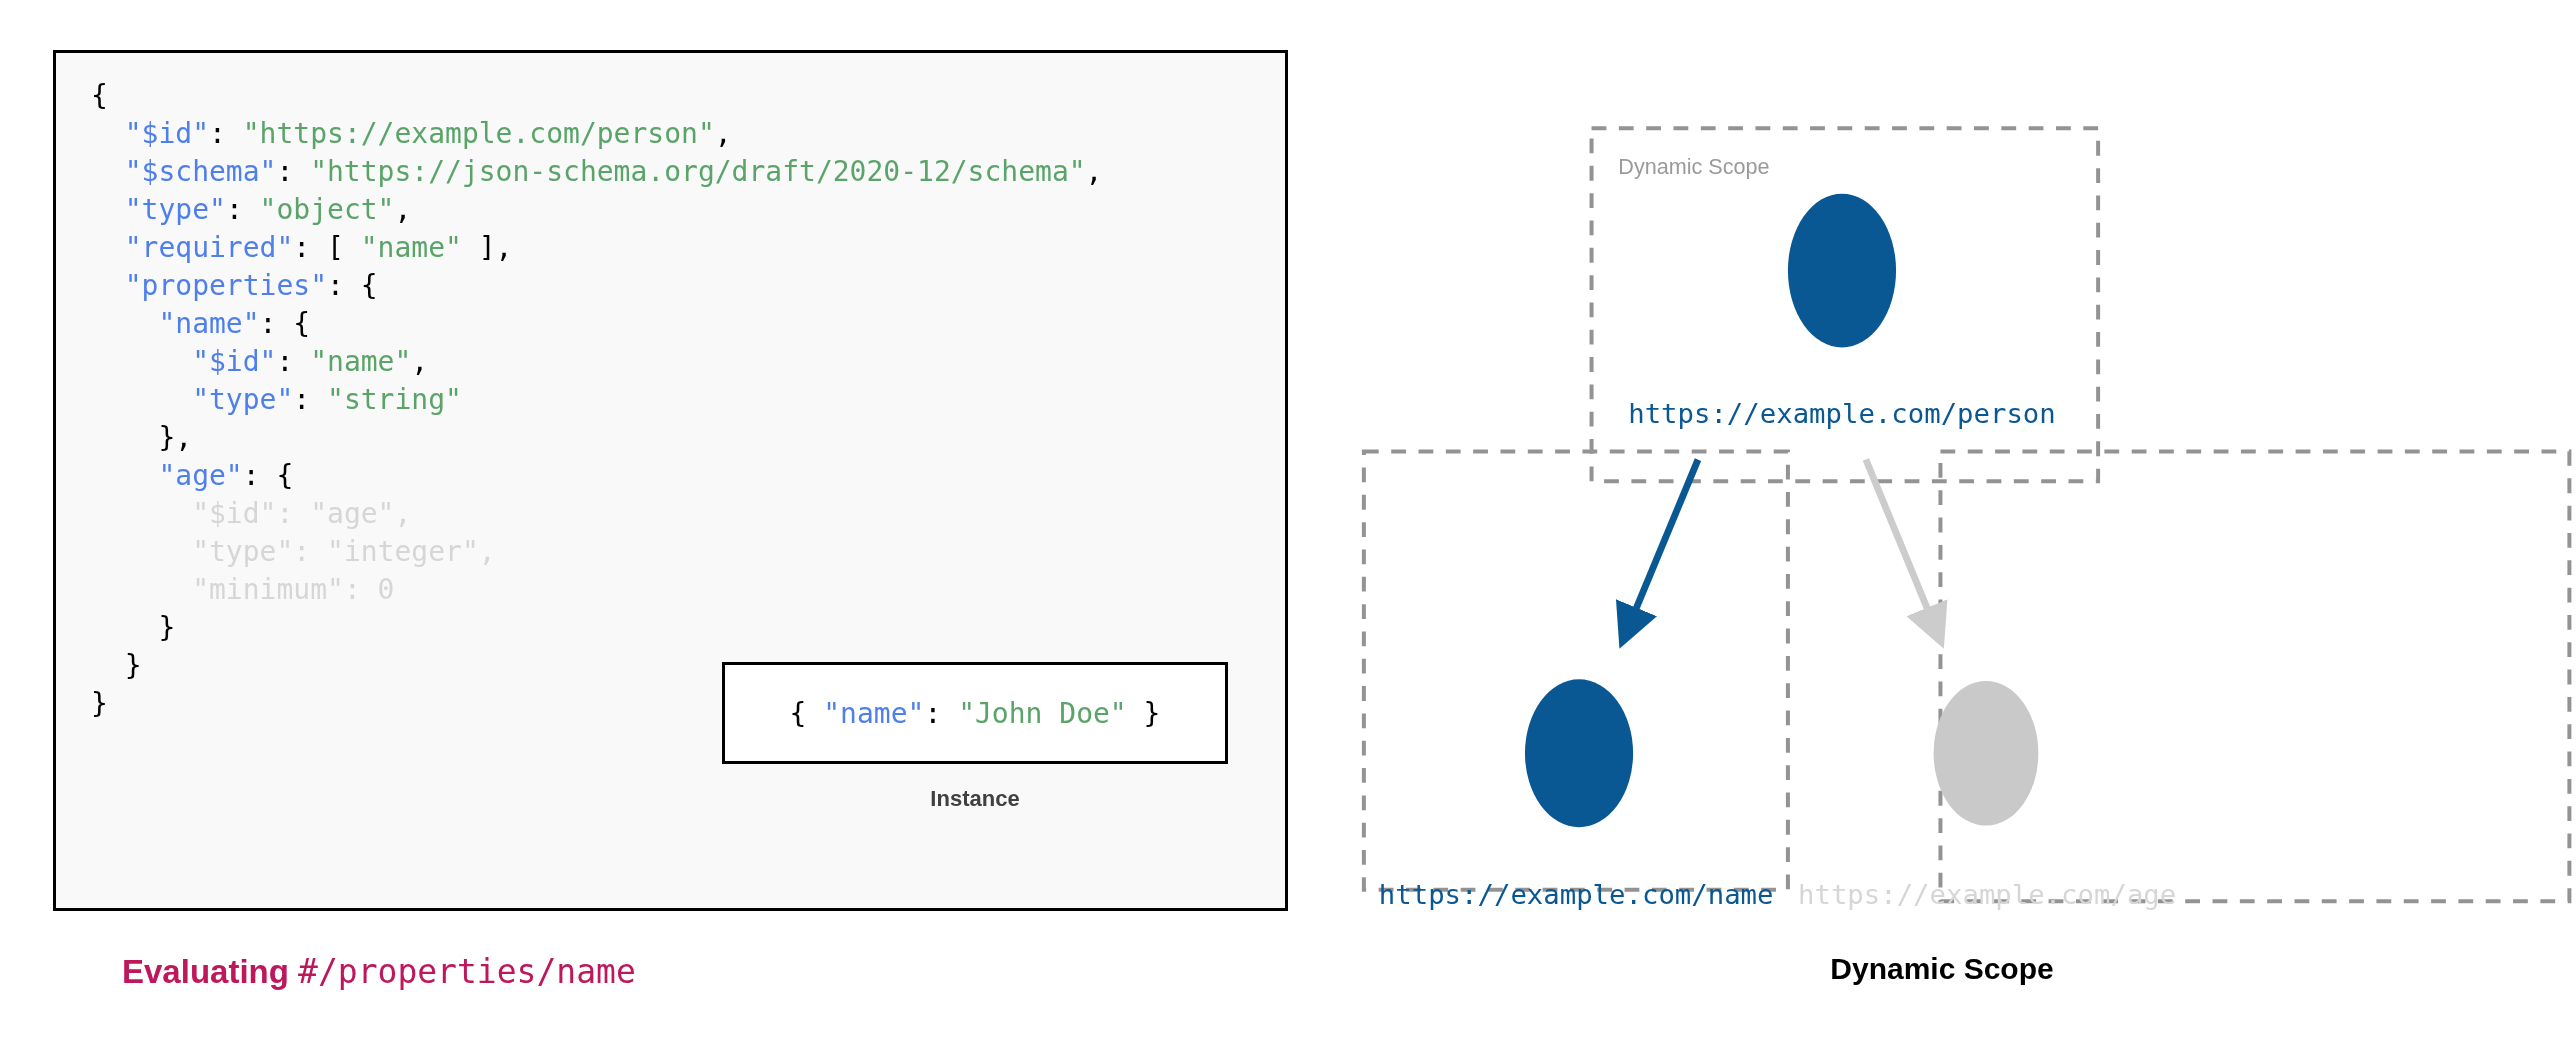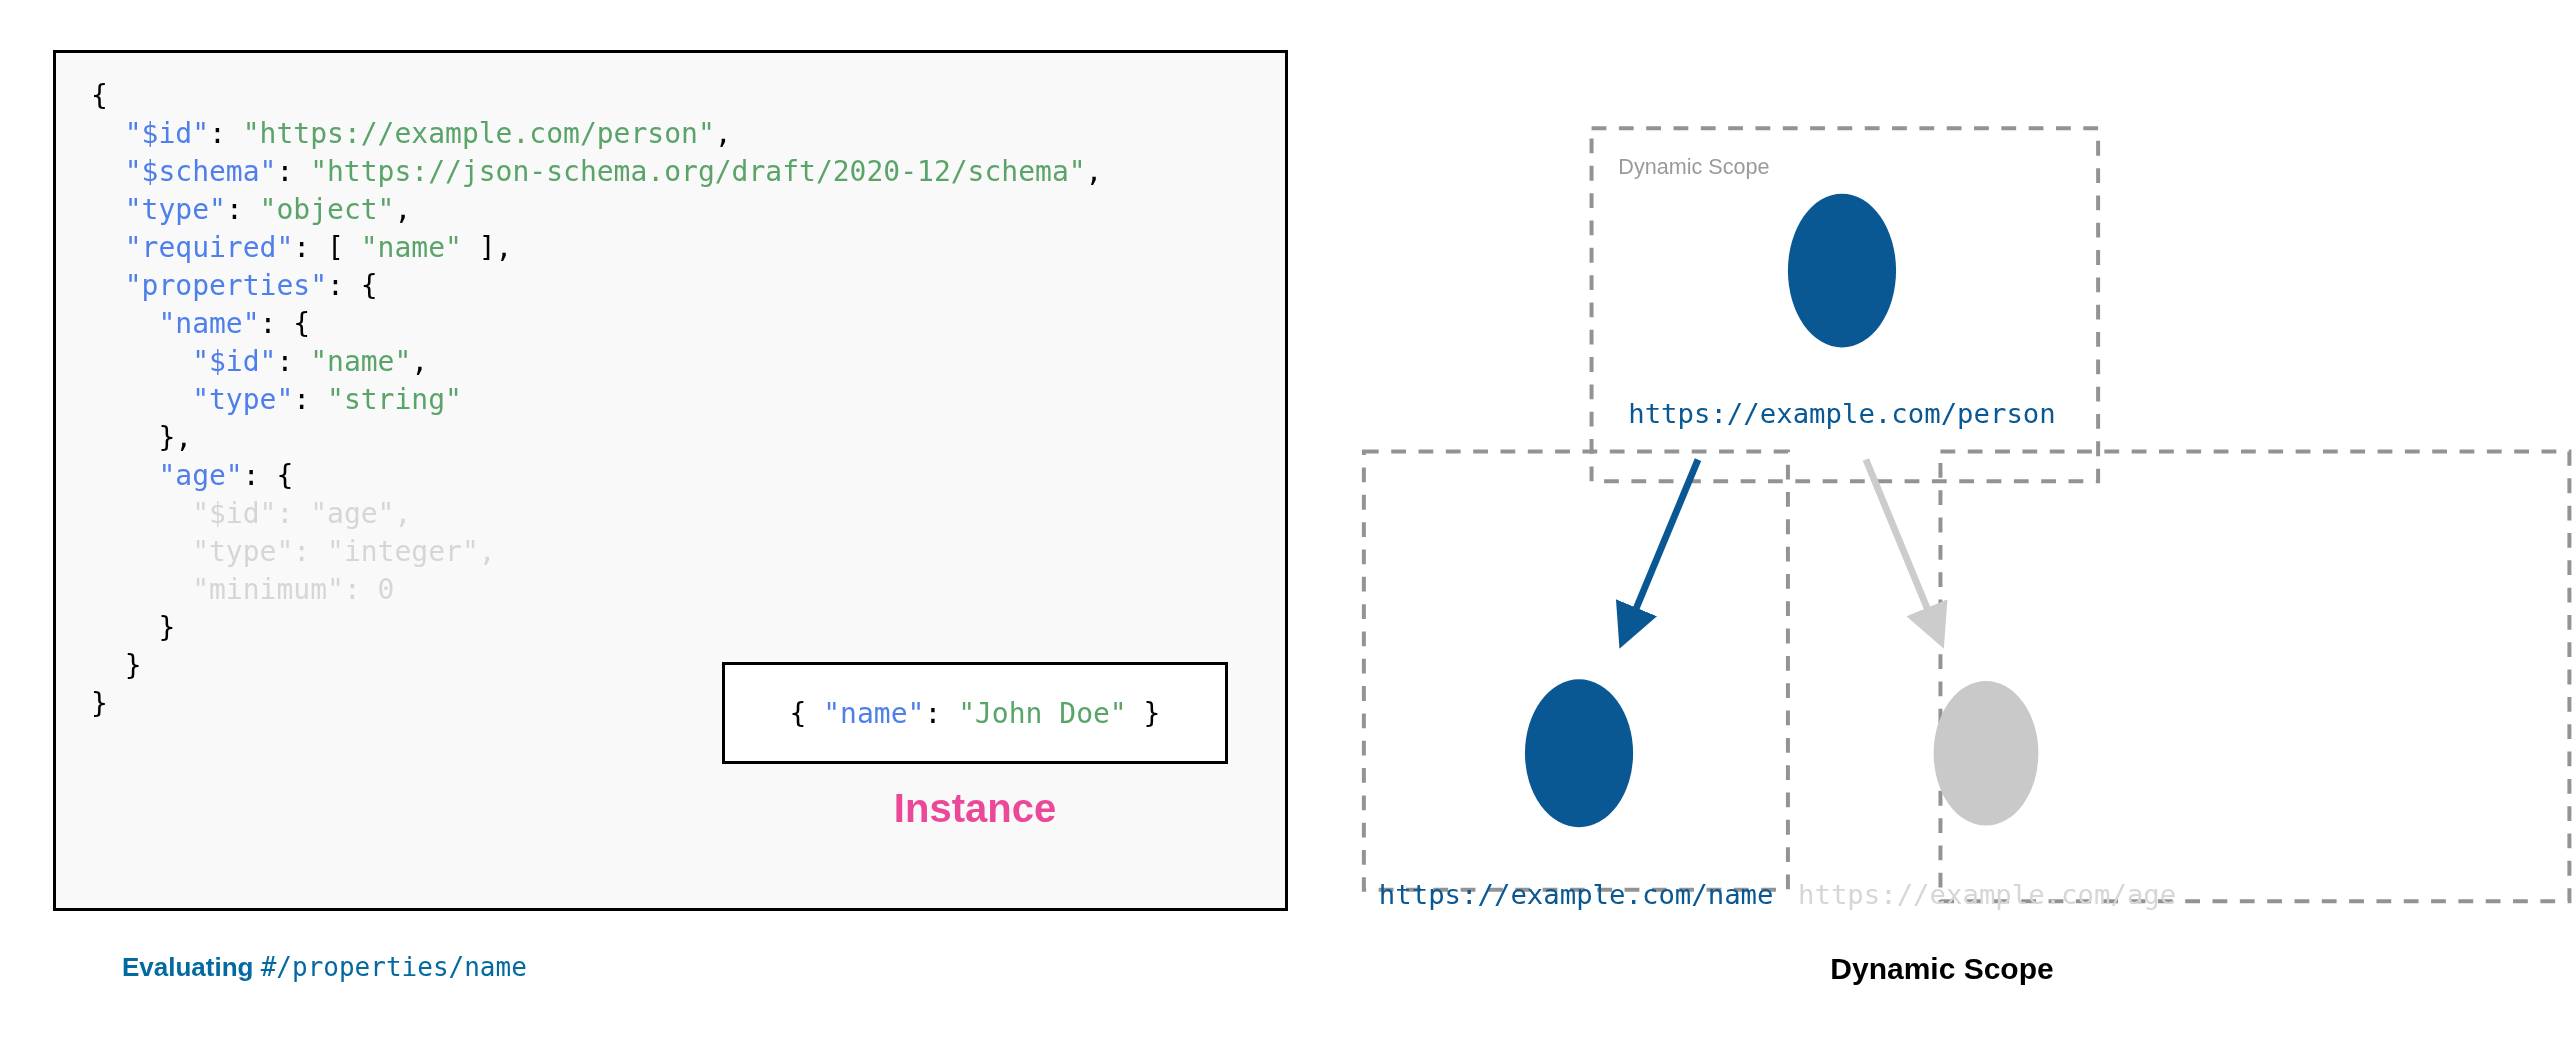--- a/index.html
+++ b/index.html
@@ -66,31 +66,31 @@
     color: #000000;
   }
   #instance-caption {
     position: absolute;
     left: 722px;
     top: 786px;
     width: 506px;
     text-align: center;
     font-family: "Liberation Sans", sans-serif;
     font-weight: bold;
-    font-size: 40px;
-    color: #ec4899;
+    font-size: 22px;
+    color: #404040;
   }
 
   
   #left-caption {
     position: absolute;
     left: 122px;
     top: 952px;
-    font-size: 26px;
-    color: #0369a1;
+    font-size: 33px;
+    color: #be185d;
     white-space: pre;
   }
   #left-caption .lead {
     font-family: "Liberation Sans", sans-serif;
     font-weight: bold;
   }
   #left-caption .ptr {
     font-family: "DejaVu Sans Mono", "Liberation Mono", monospace;
     font-weight: normal;
   }

